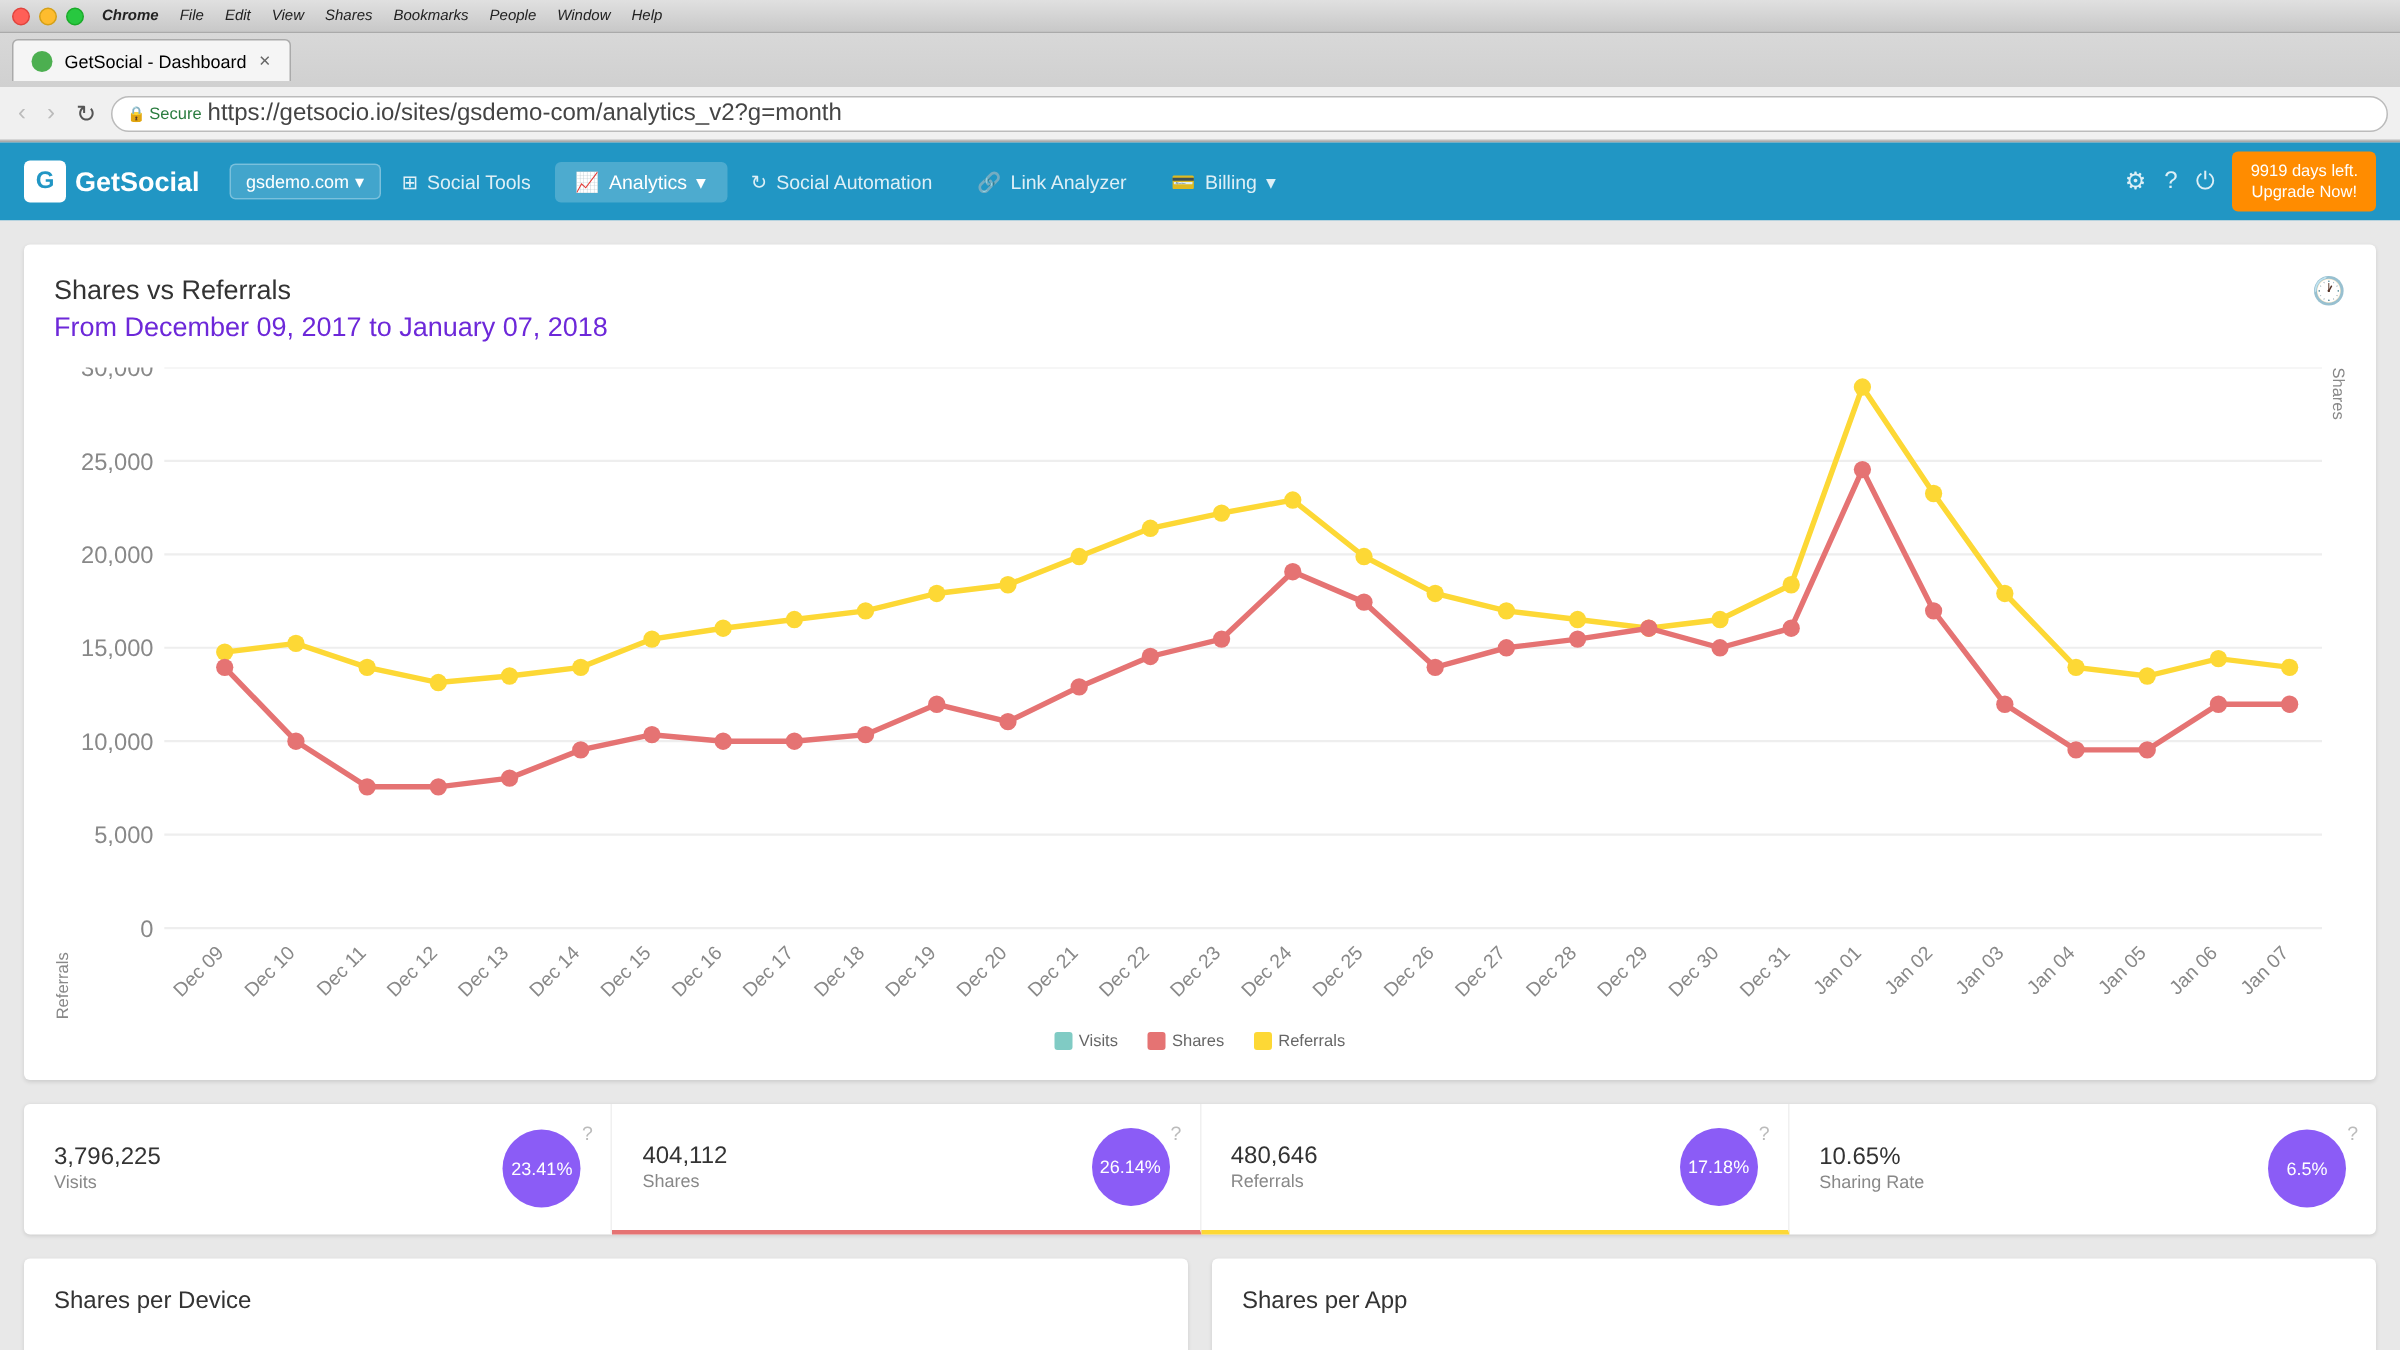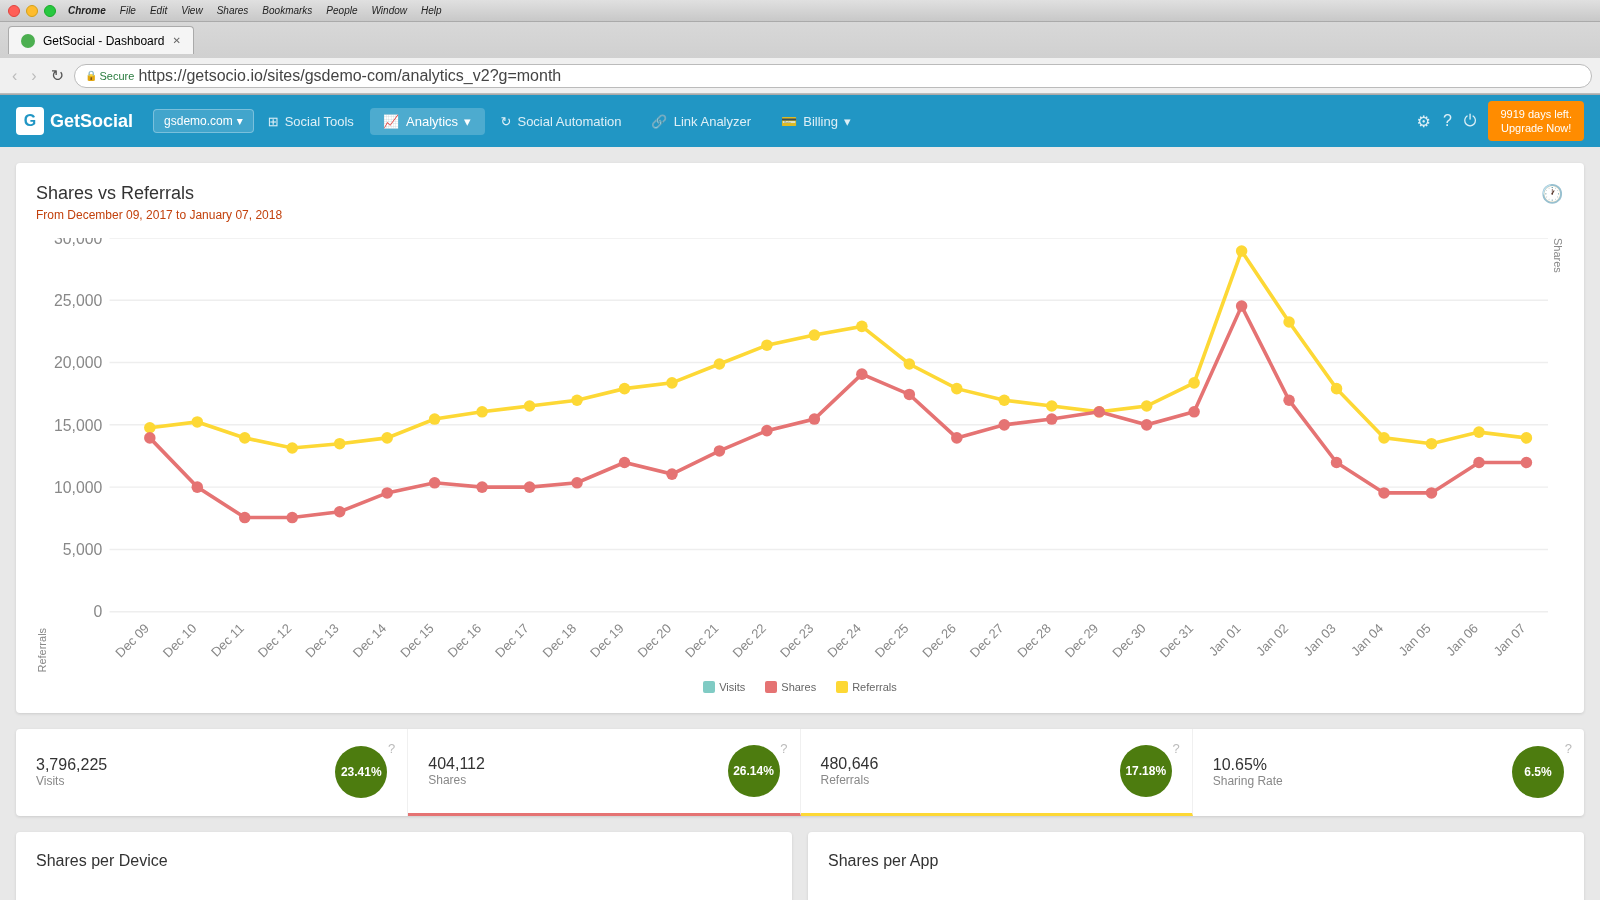--- a/index.html
+++ b/index.html
@@ -145,21 +145,21 @@
     
     .card {
       background: white;
       border-radius: 4px;
       box-shadow: 0 1px 3px rgba(0,0,0,0.12);
       margin-bottom: 16px;
       padding: 20px;
     }
 
     .chart-title { font-size: 18px; font-weight: 400; color: #333; margin-bottom: 4px; }
-    .chart-subtitle { font-size: 12px; color: #c2410c; margin-bottom: 16px; }
+    .chart-subtitle { font-size: 18px; color: #6d28d9; margin-bottom: 16px; }
 
     .chart-inner {
       display: flex;
       height: 100%;
     }
 
     .y-axis-label {
       writing-mode: vertical-rl;
       transform: rotate(180deg);
       font-size: 11px;
@@ -214,23 +214,23 @@
       position: relative;
     }
     .stat-item:last-child { border-right: none; }
     .stat-item.active-shares { border-bottom: 3px solid #e57373; }
     .stat-item.active-referrals { border-bottom: 3px solid #fdd835; }
     .stat-left {}
     .stat-value { font-size: 16px; font-weight: 400; color: #333; }
     .stat-label { font-size: 12px; color: #888; }
     .stat-circle {
       width: 52px; height: 52px; border-radius: 50%;
-      background: #4d7c0f;
+      background: #8b5cf6;
       display: flex; align-items: center; justify-content: center;
-      color: white; font-size: 12px; font-weight: 700;
+      color: white; font-size: 12px; font-weight: 400;
     }
     .stat-help { position: absolute; top: 12px; right: 12px; color: #bbb; font-size: 13px; cursor: pointer; }
 
     
     .bottom-row {
       display: flex;
       gap: 16px;
     }
     .bottom-card {
       flex: 1;

